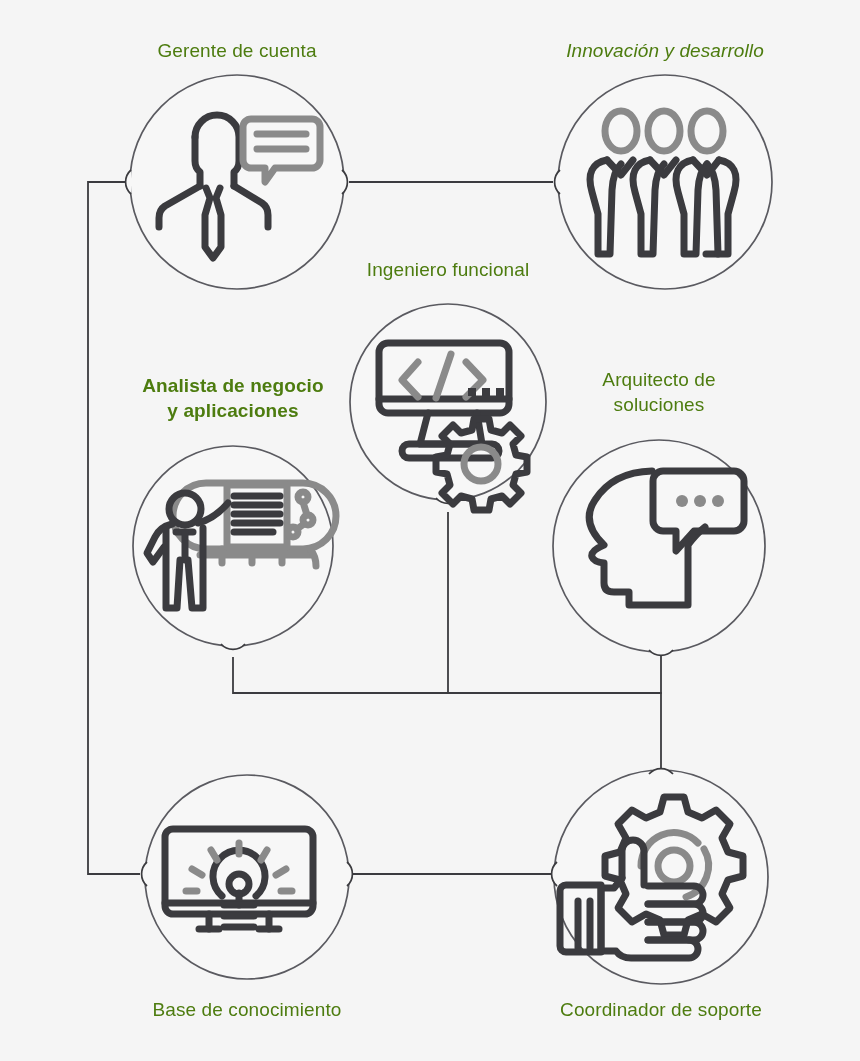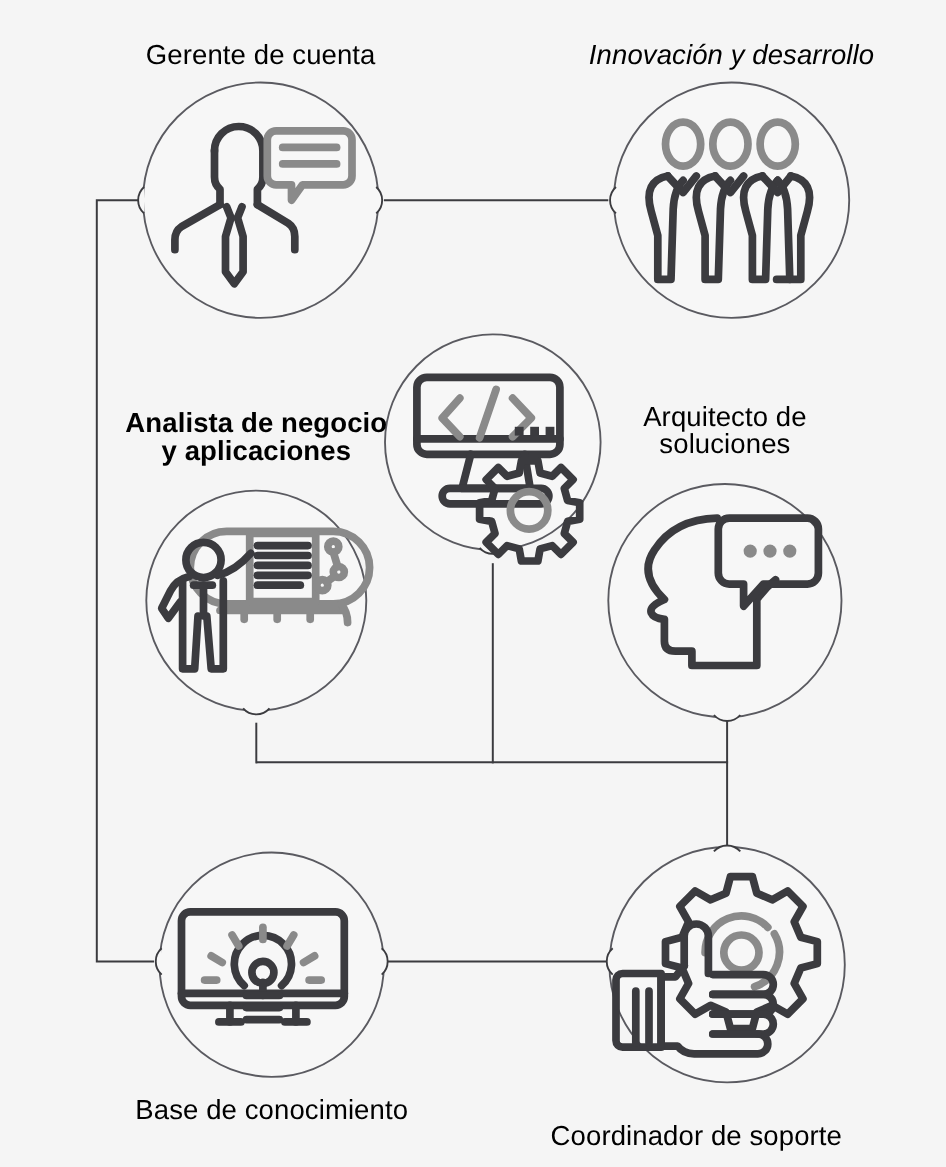--- a/index.html
+++ b/index.html
@@ -18,22 +18,22 @@
   #diagram-svg {
     position: absolute;
     left: 0;
     top: 0;
     width: 860px;
     height: 1061px;
   }
   .node-label {
     position: absolute;
     text-align: center;
-    color: #000000;
-    font-size: 25px;
+    color: #4d7c0f;
+    font-size: 19px;
     line-height: 25px;
     font-family: "Liberation Sans", sans-serif;
     letter-spacing: 0.1px;
     white-space: pre-line;
     pointer-events: none;
   }
 </style>
 </head>
 <body>
 
@@ -242,24 +242,25 @@
         <line class="ic" stroke-width="5" x1="578" y1="901" x2="578" y2="948"></line>
         <line class="ic" stroke-width="5" x1="590" y1="901" x2="590" y2="948"></line>
       </g>
     </g>
   </svg>
 
   <div class="node-label" style="left:87px; top:38px; width:300px;">Gerente de cuenta</div>
 
   <div class="node-label" style="left:515px; top:38px; width:300px;font-style:italic;">Innovación y desarrollo</div>
 
+  <div class="node-label" style="left:318px; top:257px; width:260px;">Ingeniero funcional</div>
 
   <div class="node-label" style="left:108px; top:373px; width:250px;font-weight:bold;">Analista de negocio
 y aplicaciones</div>
 
   <div class="node-label" style="left:549px; top:367px; width:220px;text-align:center;">Arquitecto de
 soluciones</div>
 
   <div class="node-label" style="left:97px; top:997px; width:300px;">Base de conocimiento</div>
 
-  <div class="node-label" style="left:483px; top:997px; width:300px;margin-top:24px;">Coordinador de soporte</div>
+  <div class="node-label" style="left:511px; top:997px; width:300px;">Coordinador de soporte</div>
 
 </div>
 
 </body></html>

